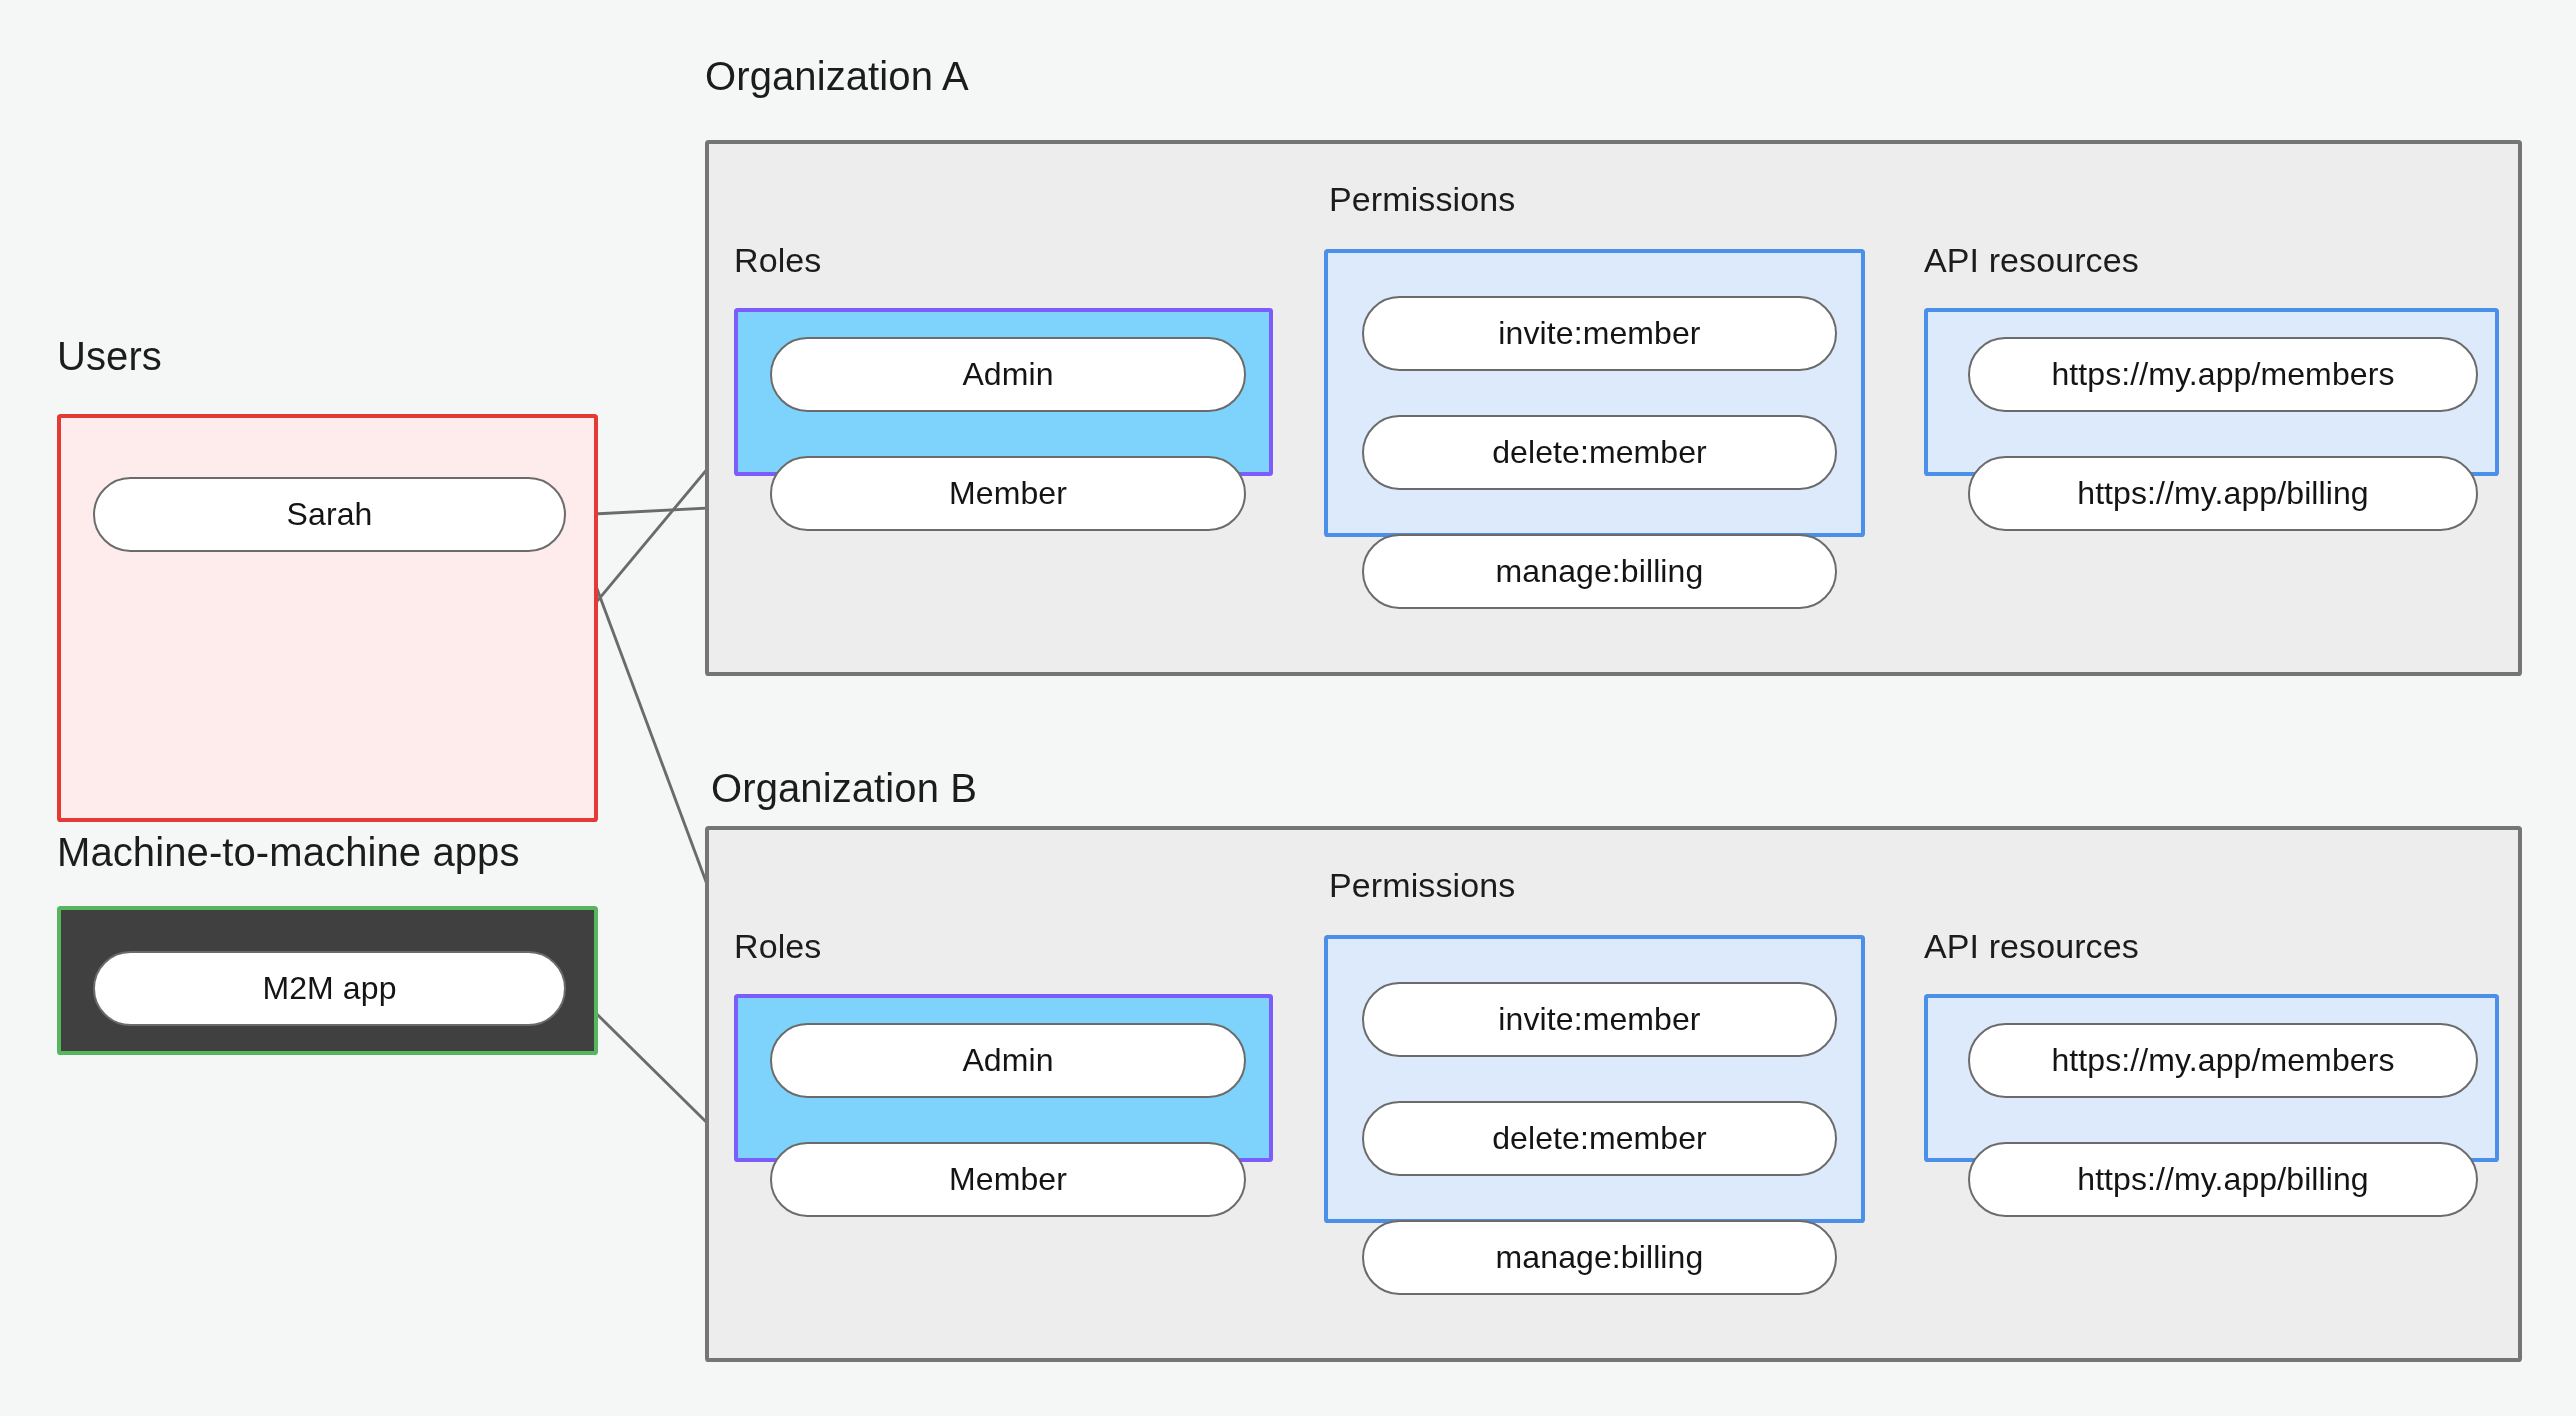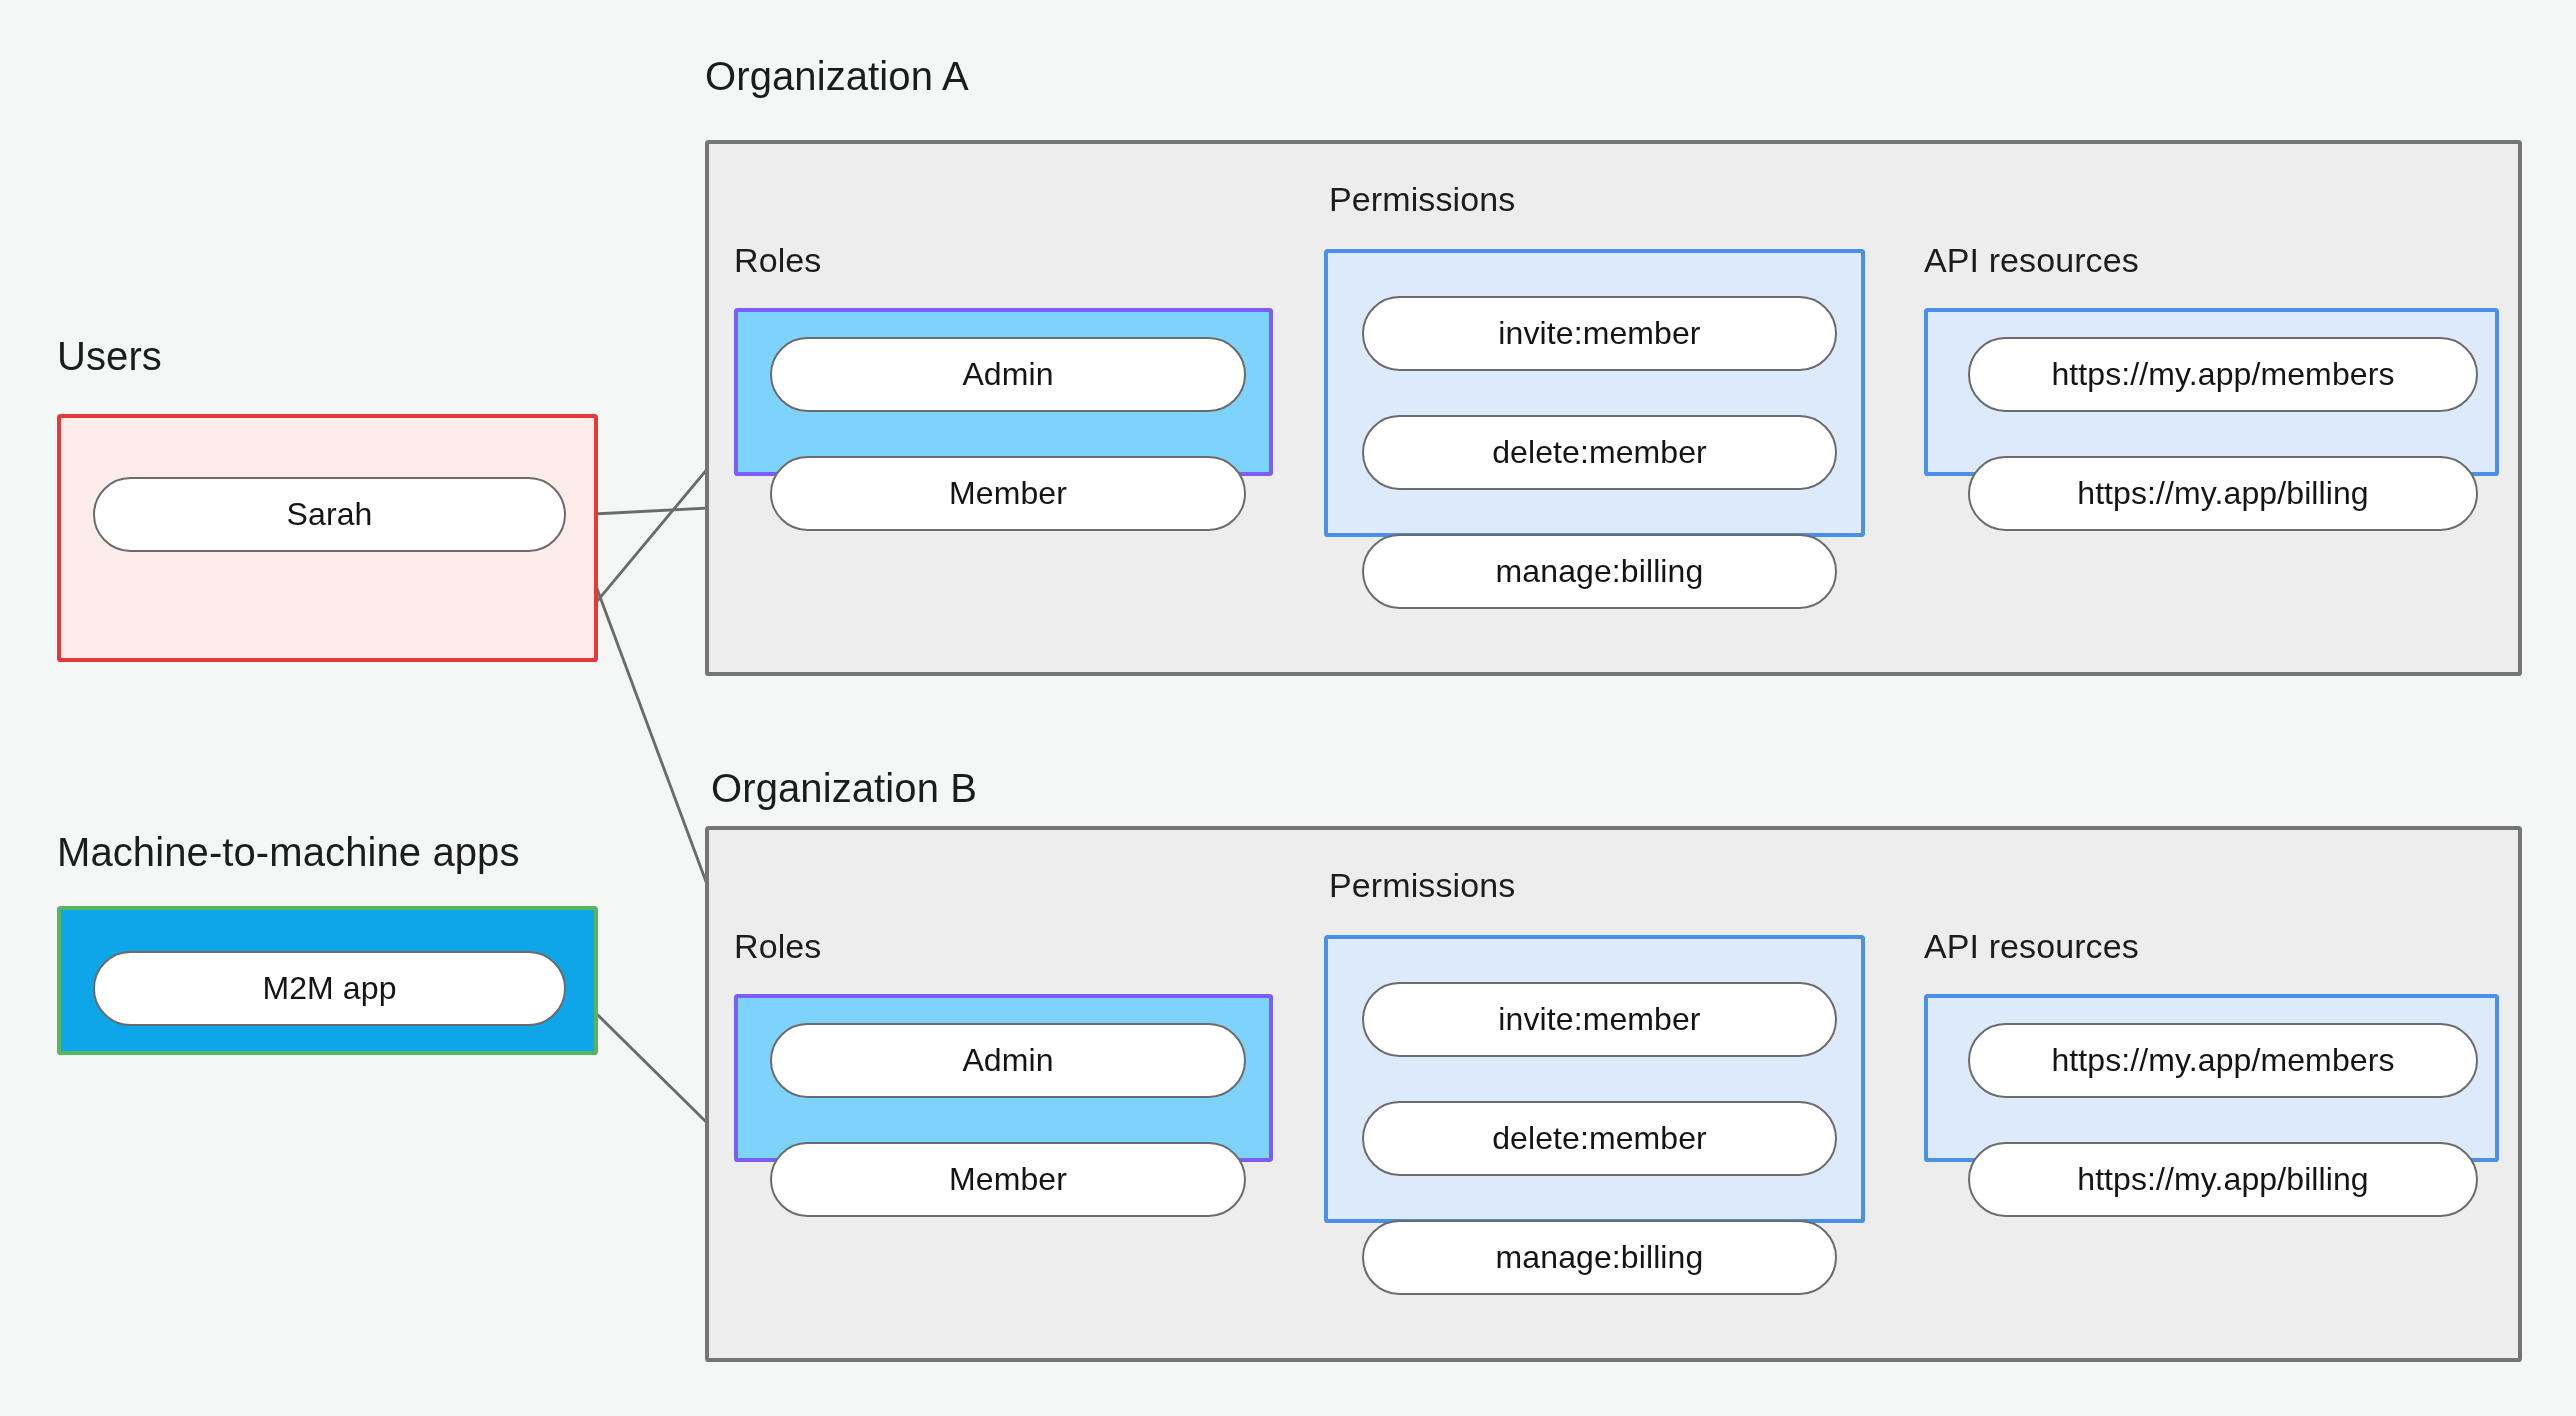--- a/index.html
+++ b/index.html
@@ -57,21 +57,21 @@
     background: #ededed;
     border: 4.5px solid #757575;
     z-index: 2;
   }
   .box.users {
     background: #fdeceb;
     border: 4.5px solid #e53935;
     z-index: 3;
   }
   .box.m2m {
-    background: #0ea5e9;
+    background: #404040;
     border: 4.5px solid #55b65e;
     z-index: 3;
   }
   .box.roles {
     background: #7dd3fc;
     border: 4.5px solid #7c5cfa;
     z-index: 3;
   }
   .box.perms, .box.apis {
     background: #ddeafc;
@@ -138,21 +138,21 @@
     <circle cx="862" cy="1190" r="11"></circle>
     <circle cx="862" cy="1323" r="11"></circle>
     <circle cx="1516" cy="1124" r="11"></circle>
     <circle cx="1516" cy="1256" r="11"></circle>
     <circle cx="1516" cy="1389" r="11"></circle>
     <circle cx="2175" cy="1190" r="11"></circle>
     <circle cx="2175" cy="1323" r="11"></circle>
   </svg>
 
   <div class="group-label" style="left:57px; top:336px;">Users</div>
-  <div class="box users" style="left:57px; top:414px; width:541px; height:248px;padding-left:22px;">
+  <div class="box users" style="left:57px; top:414px; width:541px; height:408px;padding-left:22px;">
     <div class="pill" style="left:32px; top:59px; width:473px; height:75px;">Sarah</div>
   </div>
 
   <div class="group-label" style="left:57px; top:832px;">Machine-to-machine apps</div>
   <div class="box m2m" style="left:57px; top:906px; width:541px; height:149px;">
     <div class="pill" style="left:32px; top:41px; width:473px; height:75px;">M2M app</div>
   </div>
 
   <div class="group-label" style="left:705px; top:56px;">Organization A</div>
   <div class="box org" style="left:705px; top:140px; width:1817px; height:536px;">

